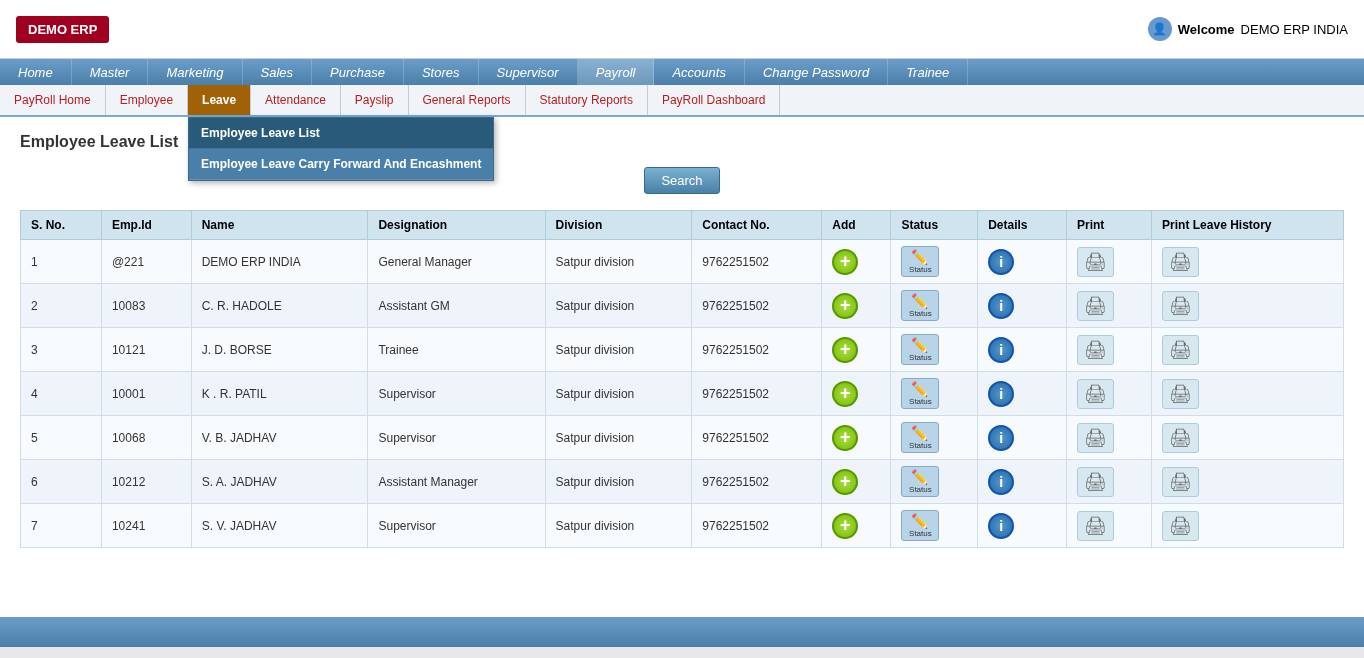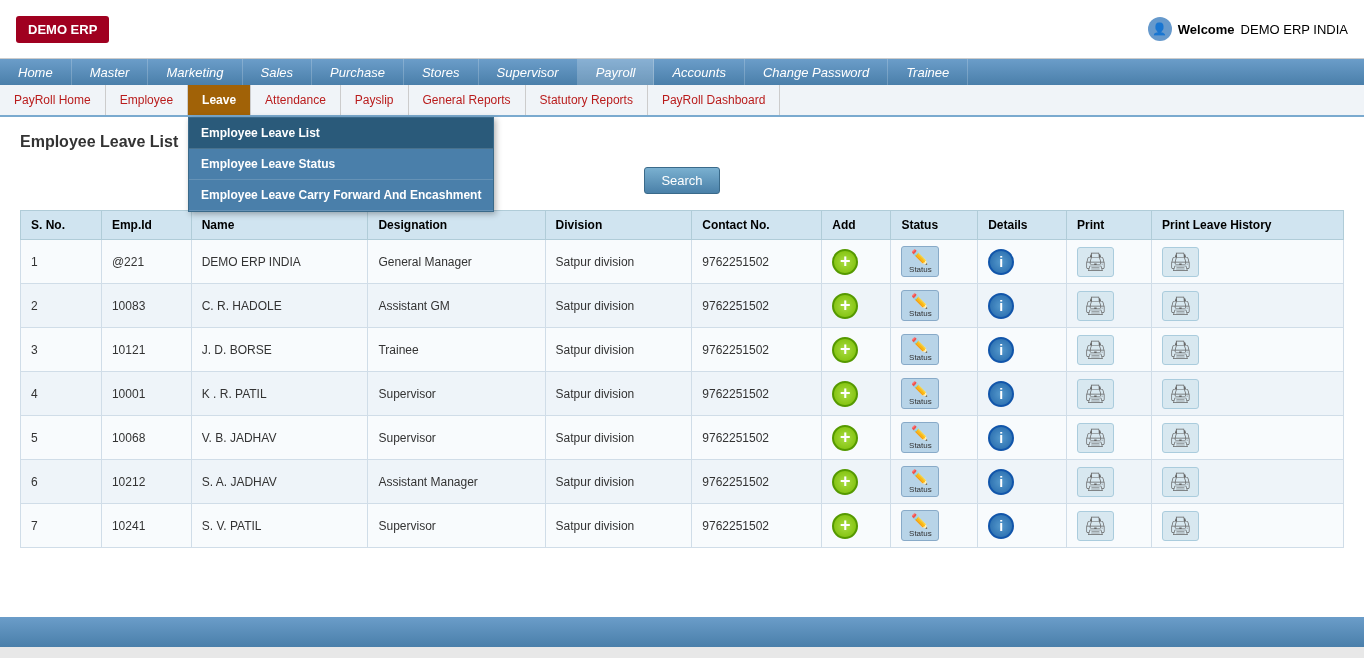--- a/index.html
+++ b/index.html
@@ -222,21 +222,20 @@
 </nav>
 
 <div class="sub-nav">
   <div class="sub-item">PayRoll Home</div>
   <div class="sub-item">Employee</div>
   <div class="sub-item active">
     Leave
     
     <div class="dropdown-menu">
       <div class="dd-item active">Employee Leave List</div>
-      <div class="dd-item">Employee Leave Status</div>
       <div class="dd-item">Employee Leave Carry Forward And Encashment</div>
     </div>
   </div>
   <div class="sub-item">Attendance</div>
   <div class="sub-item">Payslip</div>
   <div class="sub-item">General Reports</div>
   <div class="sub-item">Statutory Reports</div>
   <div class="sub-item">PayRoll Dashboard</div>
 </div>
 
@@ -416,21 +415,21 @@
     <td>
       <span class="print-icon">🖨</span>
     </td>
     <td>
       <span class="print-icon">🖨</span>
     </td>
   </tr>
         <tr>
     <td>7</td>
     <td>10241</td>
-    <td>S. V. PATIL</td>
+    <td>S. V. JADHAV</td>
     <td>Supervisor</td>
     <td>Satpur division</td>
     <td>9762251502</td>
     <td>
       <span class="add-icon">+</span>
     </td>
     <td>
       <div class="status-btn">
         <span class="pencil-icon">✏️</span>
         <span class="status-label">Status</span>

